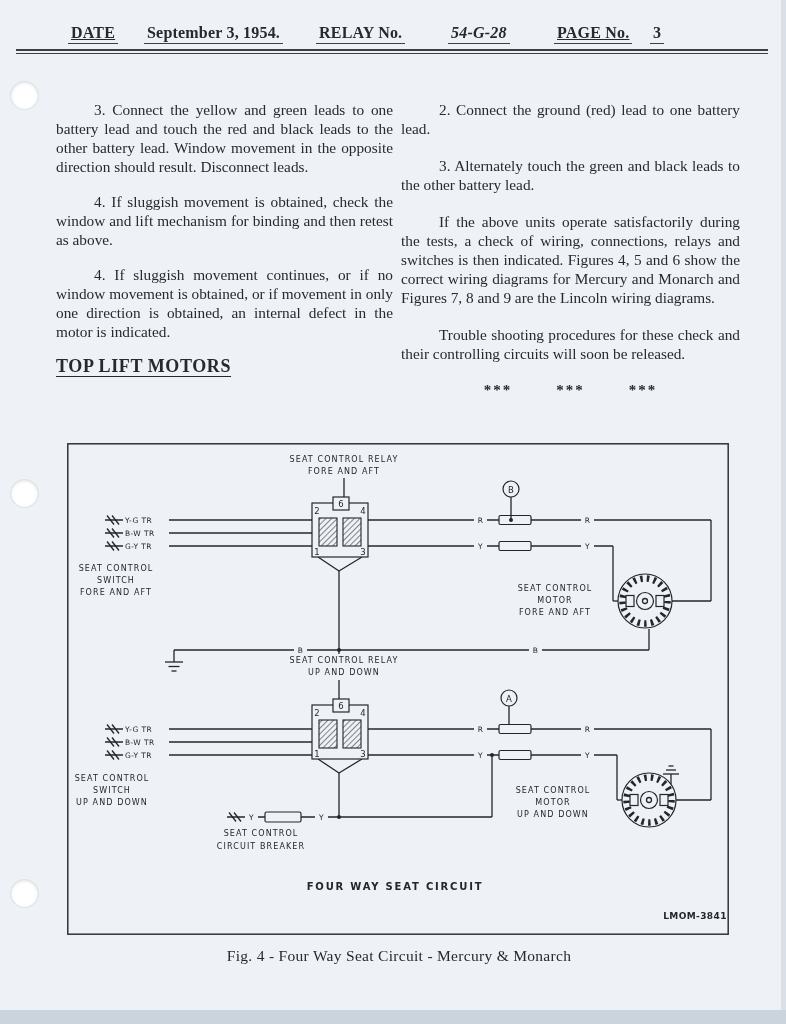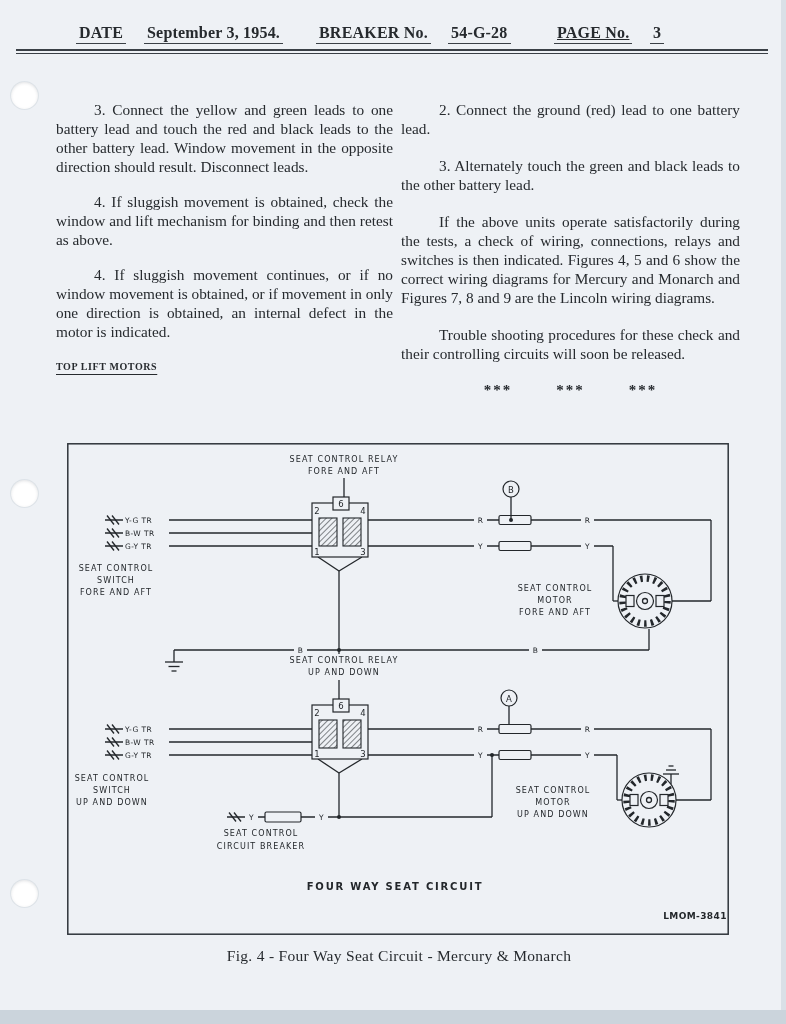--- a/index.html
+++ b/index.html
@@ -13,33 +13,33 @@
   .hole {
     position:absolute; left:11px; width:27px; height:27px; border-radius:50%;
     background:#ffffff; box-shadow:0 0 0 1px #dde3e8, inset 0 1px 3px rgba(60,70,80,.15);
   }
   #hole-1 { top:82px; } #hole-2 { top:480px; } #hole-3 { top:880px; }
 
   .header-item {
     position:absolute; top:24px; font-size:16px; font-weight:600; letter-spacing:.2px;
     border-bottom:1.6px solid #3a4046; padding:0 3px 1px 3px; white-space:nowrap;
   }
-  #h-date-label { left:76px; } #h-date-value { left:144px; }
-  #h-letter-label { left:316px; } #h-letter-value { left:448px; }
+  #h-date-label { left:68px;text-decoration:underline; } #h-date-value { left:144px; }
+  #h-letter-label { left:316px; } #h-letter-value { left:448px;font-style:italic; }
   #h-page-label { left:554px;text-decoration:underline; } #h-page-value { left:650px; }
   .rule  { position:absolute; top:49px; left:16px; width:752px; border-top:2.2px solid #3a4046; }
   .rule2 { position:absolute; top:53px; left:16px; width:752px; border-top:1.2px solid #3a4046; }
 
   .col { position:absolute; top:84px; font-size:15.3px; line-height:19px; text-align:justify; }
   .col p { margin:16px 0 13px 0; text-indent:38px; }
   #col-left  { left:56px;  width:337px; }
   #col-right { left:401px; width:339px; }
   #col-right p { margin-bottom:18px; }
   .heading {
-    font-size:10px; font-weight:600; letter-spacing:.6px; margin:16px 0 20px 0;
+    font-size:18px; font-weight:600; letter-spacing:.6px; margin:16px 0 20px 0;
     text-decoration:underline; text-underline-offset:4px; text-indent:0;
   }
   .stars { display:flex; justify-content:center; gap:44px; margin-top:2px; font-size:15px; letter-spacing:2px; font-weight:600; }
 
   .figure { position:absolute; left:67px; top:443px; width:751px; height:492px; }
   .caption { position:absolute; top:947px; left:6px; width:786px; text-align:center; font-size:15.5px; letter-spacing:.3px; }
 
   
   svg text { font-family:"DejaVu Sans", sans-serif; fill:#23272b; }
   .lbl  { font-size:8px;  letter-spacing:1.1px; }
@@ -59,21 +59,21 @@
 <body>
 
 <div class="page">
 
   <div class="hole" id="hole-1"></div>
   <div class="hole" id="hole-2"></div>
   <div class="hole" id="hole-3"></div>
 
   <span class="header-item" id="h-date-label">DATE</span>
   <span class="header-item" id="h-date-value">September 3, 1954.</span>
-  <span class="header-item" id="h-letter-label">BREAKER No.</span>
+  <span class="header-item" id="h-letter-label">RELAY No.</span>
   <span class="header-item" id="h-letter-value">54-G-28</span>
   <span class="header-item" id="h-page-label">PAGE No.</span>
   <span class="header-item" id="h-page-value">3</span>
   <div class="rule"></div>
   <div class="rule2"></div>
 
   <div class="col" id="col-left">
     <p>3.  Connect the yellow and green leads to one battery lead and touch the red and black leads to the other battery lead.  Window movement in the opposite direction should result. Disconnect leads.</p>
     <p>4.  If sluggish movement is obtained, check the window and lift mechanism for binding and then retest as above.</p>
     <p>4.  If sluggish movement continues, or if no window movement is obtained, or if movement in only one direction is obtained, an internal defect in the motor is indicated.</p>

